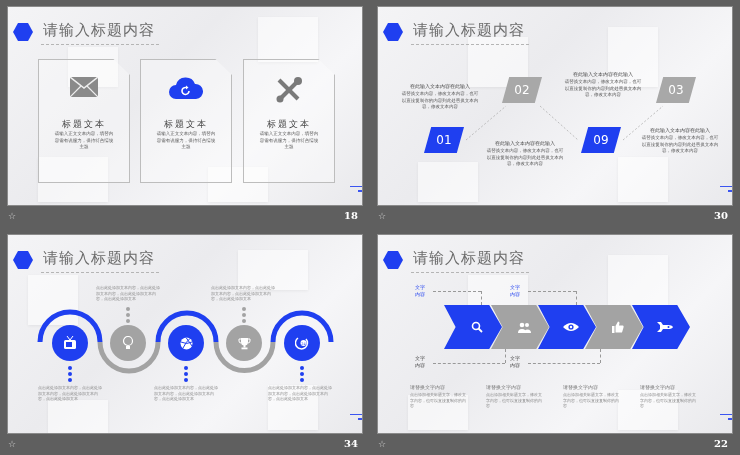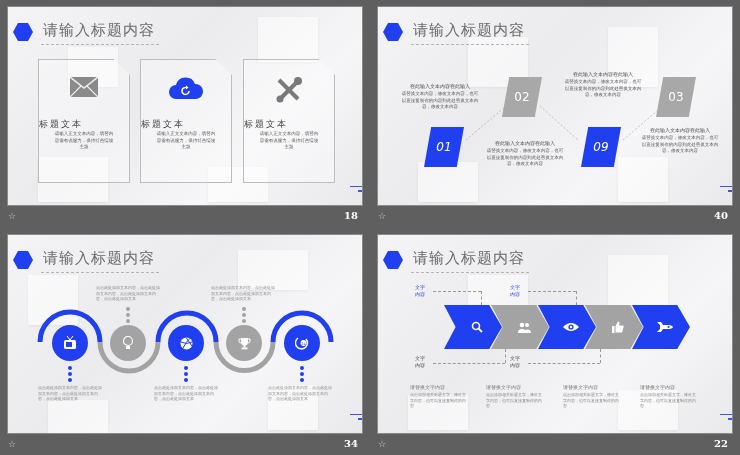--- a/index.html
+++ b/index.html
@@ -30,27 +30,27 @@
   .tiny { font-size: 4.5px; color: #555; line-height: 6.5px; text-align: center; }
   .tiny-l { font-size: 4px; color: #888; line-height: 5.5px; }
 
   
   .card {
     position: absolute; top: 52px; width: 92px; height: 124px; border: 1px solid #bdbdbd;
     clip-path: polygon(0 0, 82% 0, 100% 13%, 100% 100%, 0 100%);
     background: rgba(255,255,255,0.35);
   }
   .card .icon { position: absolute; left: 0; right: 0; top: 17px; height: 22px; display:flex; justify-content:center; }
-  .card .ctitle { position: absolute; left:0; right:0; top: 58px; text-align:left; font-size: 9px; color: #444; letter-spacing: 2px; }
+  .card .ctitle { position: absolute; left:0; right:0; top: 58px; text-align:center; font-size: 9px; color: #444; letter-spacing: 2px; }
   .card .cdesc { position: absolute; left: 14px; right: 14px; top: 71px; }
 
   
-  .para { position:absolute; width: 40px; height: 40px; color:#fff; font-size: 12px; display:flex; align-items:center; justify-content:center;
+  .para { position:absolute; width: 40px; height: 26px; color:#fff; font-size: 12px; display:flex; align-items:center; justify-content:center;
     clip-path: polygon(18% 0, 100% 0, 82% 100%, 0 100%); }
-  .para.blue { background:#1f3ff0;font-style:italic; }
+  .para.blue { background:#1f3ff0; }
   .para.gray { background:#a8a8a8; }
   .txtblock { position:absolute; width: 80px; }
   .txtblock .h { font-size: 5px; color:#444; text-align:center; margin-bottom: 2px; }
 
   
   .circle { position:absolute; width: 36px; height: 36px; border-radius: 50%; display:flex; align-items:center; justify-content:center; }
   .circle.blue { background:#1f3ff0; }
   .circle.gray { background:#a3a3a3; }
   .dot { position:absolute; width:4px; height:4px; border-radius:50%; }
   .dot.b { background:#1f3ff0; }
@@ -165,21 +165,21 @@
     <div class="txtblock" style="left:262px;top:120px">
       <div class="h">在此输入文本内容在此输入</div>
       <div class="tiny">请替换文本内容，修改文本内容，也可以直接复制你的内容到此处替换文本内容，修改文本内容</div>
     </div>
     <div class="corner-mark">
         <i></i>
         <i class="s"></i>
       </div>
   </div>
   <div class="footer-star">☆</div>
-  <div class="footer-num">40</div>
+  <div class="footer-num">30</div>
 </div>
 
 <div class="cell" style="left:0;top:228px">
   <div class="slide">
     <div class="bgsq" style="left:20px;top:40px;width:50px;height:50px"></div>
     <div class="bgsq" style="left:230px;top:15px;width:70px;height:40px"></div>
     <div class="bgsq" style="left:40px;top:165px;width:60px;height:35px"></div>
     <div class="bgsq" style="left:260px;top:150px;width:50px;height:45px"></div>
     <div class="hex"></div>
     <div class="title">请输入标题内容</div>

